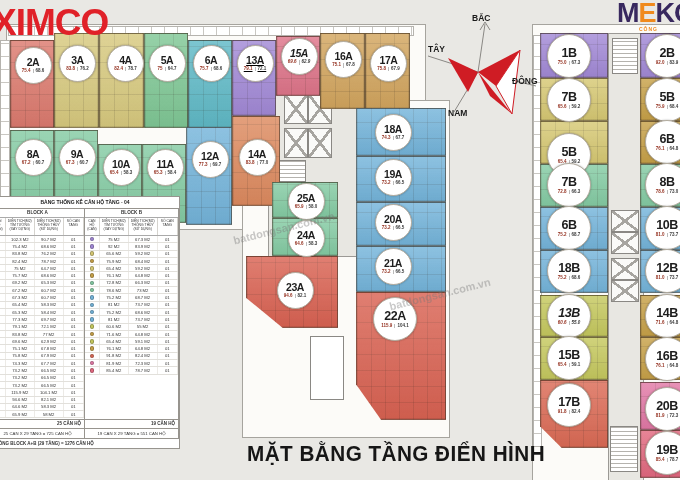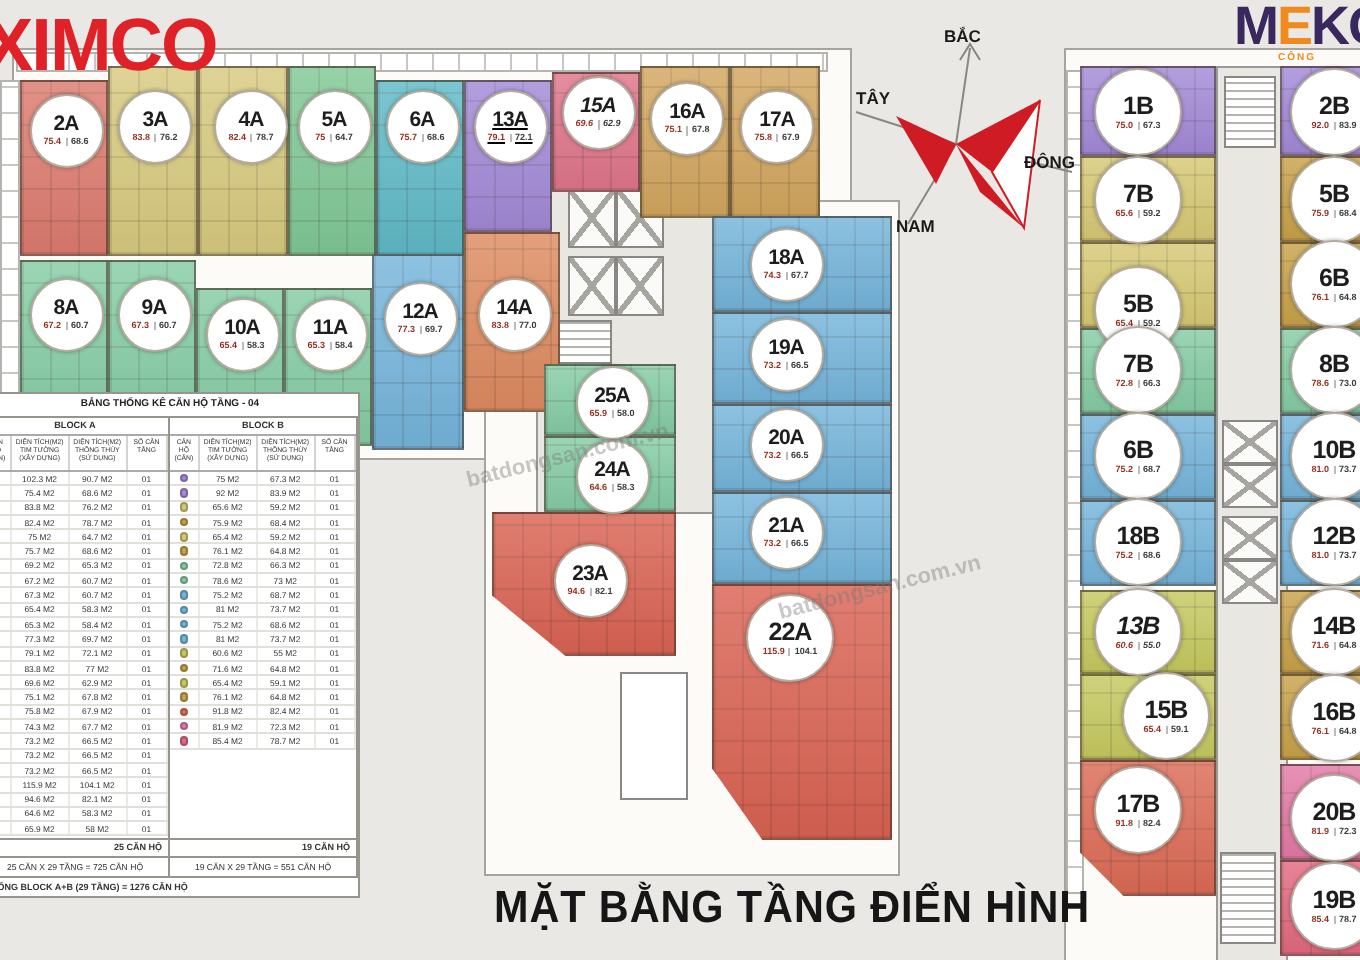--- a/index.html
+++ b/index.html
@@ -385,21 +385,21 @@
       </div>
       <div class="unit" style="left: 640px; top: 295px; width: 42px; height: 42px; background-color: rgb(199, 161, 72); z-index: 4;"></div>
       <div class="badge big" style="left: 645px; top: 294px; width: 42px; height: 42px;">
         <span class="bl">14B</span>
         <span class="nums">
           <span class="g">71.6</span>
           <span class="n">64.8</span>
         </span>
       </div>
       <div class="unit" style="left: 540px; top: 337px; width: 68px; height: 43px; background-color: rgb(197, 200, 94); z-index: 4;"></div>
-      <div class="badge big" style="left: 561px; top: 336px; width: 42px; height: 42px;">
+      <div class="badge big" style="left: 547px; top: 336px; width: 42px; height: 42px;">
         <span class="bl">15B</span>
         <span class="nums">
           <span class="g">65.4</span>
           <span class="n">59.1</span>
         </span>
       </div>
       <div class="unit" style="left: 640px; top: 337px; width: 42px; height: 43px; background-color: rgb(199, 161, 72); z-index: 4;"></div>
       <div class="badge big" style="left: 645px; top: 337px; width: 42px; height: 42px;">
         <span class="bl">16B</span>
         <span class="nums">

